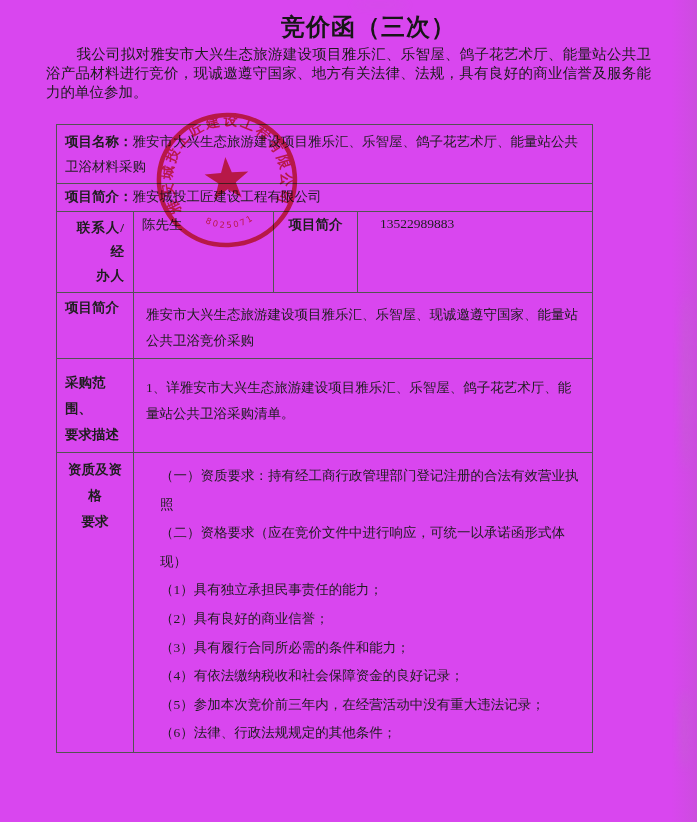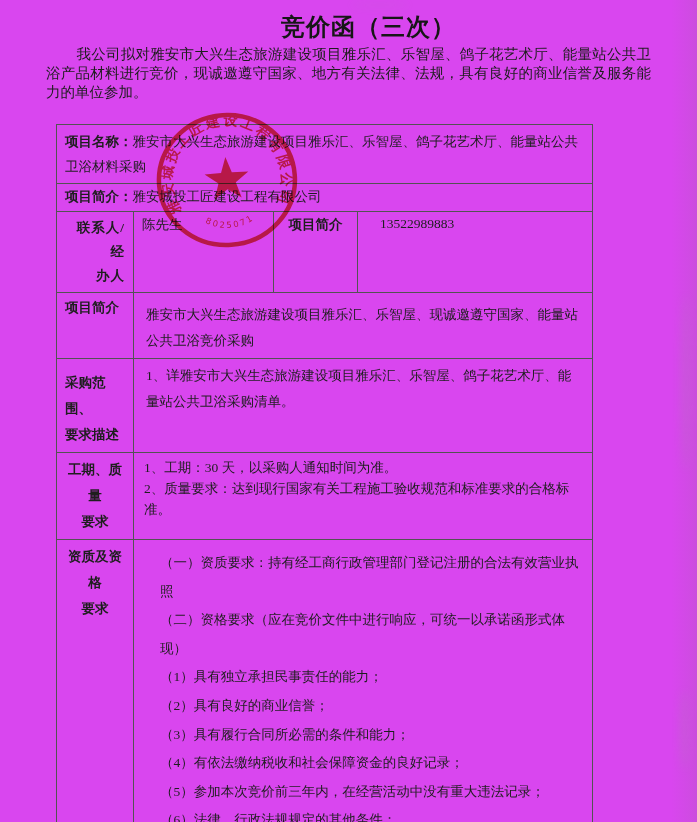--- a/index.html
+++ b/index.html
@@ -57,21 +57,21 @@
     white-space:pre-line;
     line-height:26px;
   }
   .r1{height:51px;margin-left:24px;} .r1 td{line-height:25px;padding-top:5px;padding-left:7px;}
   .r2{height:28px;} .r2 td{line-height:18px;padding-top:5px;padding-left:7px;}
   .r3{height:61px;}
   .r3 td{padding-top:9px;}
   .r3 td.lbl{line-height:24px;letter-spacing:1px;text-align:right;}
   .r4{height:54px;} .r4 td.val{line-height:26px;padding-top:9px;padding-left:12px;}
   .r4 td.lbl{padding-top:2px;}
-  .r5{height:62px;margin-left:30px;} .r5 td.val{line-height:26px;padding-top:4px;padding-left:12px;}
+  .r5{height:62px;margin-left:30px;} .r5 td.val{line-height:26px;padding-top:16px;padding-left:12px;}
   .r5 td.lbl{padding-top:11px;}
   .r6{height:55px;} .r6 td.val{line-height:21px;padding-top:4px;padding-left:10px;}
   .r7{height:258px;} .r7 td.val{line-height:28.6px;padding-top:9px;padding-left:26px;}
   td.center{text-align:center;vertical-align:middle;}
   .bold{font-weight:bold;}
   .pre{white-space:pre-line;}
 
   .stamp{
     position:absolute;left:152px;top:108px;
     mix-blend-mode:multiply;opacity:.85;
@@ -122,26 +122,20 @@
       <td class="lbl">项目简介</td>
       <td colspan="3" class="val">雅安市大兴生态旅游建设项目雅乐汇、乐智屋、现诚邀遵守国家、能量站公共卫浴竞价采购</td>
     </tr>
 
     <tr class="r5">
       <td class="lbl">采购范围、
 要求描述</td>
       <td colspan="3" class="val">1、详雅安市大兴生态旅游建设项目雅乐汇、乐智屋、鸽子花艺术厅、能量站公共卫浴采购清单。</td>
     </tr>
 
-    <tr class="r6">
-      <td class="lbl center">工期、质量
-要求</td>
-      <td colspan="3" class="val pre">1、工期：30 天，以采购人通知时间为准。
-2、质量要求：达到现行国家有关工程施工验收规范和标准要求的合格标准。</td>
-    </tr>
 
     <tr class="r7">
       <td class="lbl center">资质及资格
 要求</td>
       <td colspan="3" class="val pre">（一）资质要求：持有经工商行政管理部门登记注册的合法有效营业执照
 （二）资格要求（应在竞价文件中进行响应，可统一以承诺函形式体现）
 （1）具有独立承担民事责任的能力；
 （2）具有良好的商业信誉；
 （3）具有履行合同所必需的条件和能力；
 （4）有依法缴纳税收和社会保障资金的良好记录；

